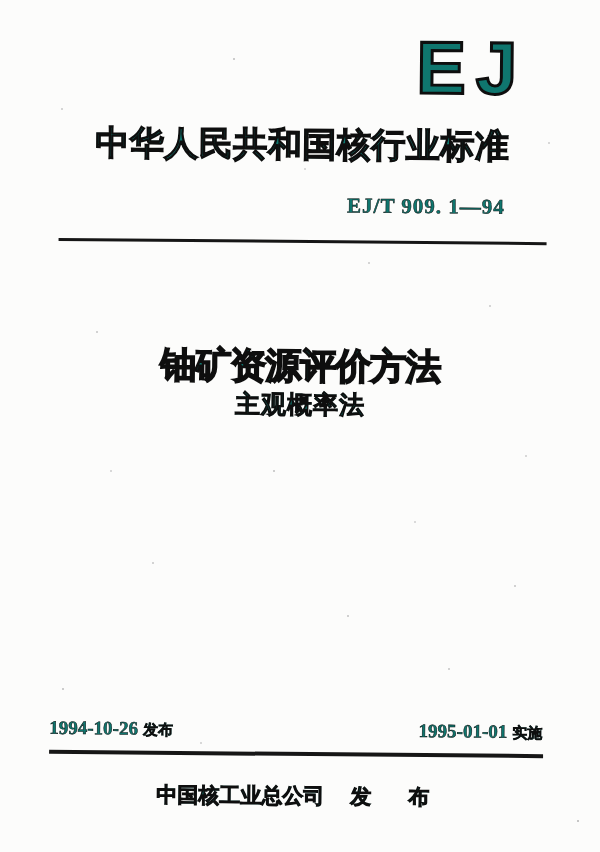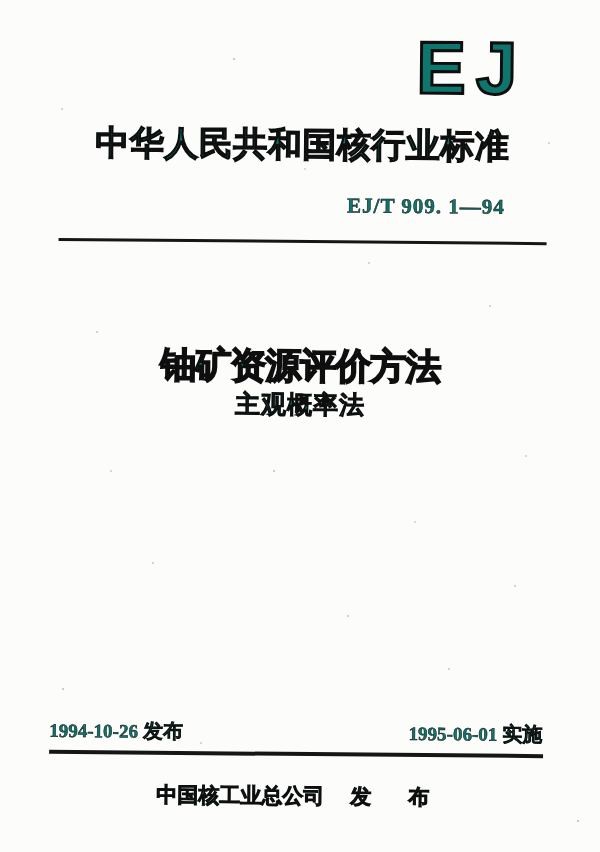--- a/index.html
+++ b/index.html
@@ -105,21 +105,21 @@
     justify-content: space-between;
     align-items: baseline;
     font-family: "Liberation Serif", serif;
     font-size: 19px;
     font-weight: 700;
     -webkit-text-stroke: 0.5px #0e0e0e;
   }
   .date-label {
     margin-left: 5px;
     font-family: "Liberation Sans", sans-serif;
-    font-size: 20px;
+    font-size: 15px;
     text-align: center;
   }
   .publisher-row {
     position: absolute;
     top: 782px;
     left: 0;
     right: 0;
     text-align: center;
     font-size: 21px;
     font-weight: 900;
@@ -178,21 +178,21 @@
     <div class="title-block">
       <div class="doc-title">铀矿资源评价方法</div>
       <div class="doc-subtitle">主观概率法</div>
     </div>
 
     <div class="dates-row">
       <div class="issue-date">
         <span>1994-10-26</span><span class="date-label">发布</span>
       </div>
       <div class="implementation-date">
-        <span>1995-06-01</span><span class="date-label">实施</span>
+        <span>1995-01-01</span><span class="date-label">实施</span>
       </div>
     </div>
 
     <div class="rule rule-bottom"></div>
 
     <div class="publisher-row">
       <span>中国核工业总公司</span><span class="publisher-gap"></span><span class="publish-action">发　布</span>
     </div>
 
   </div>

